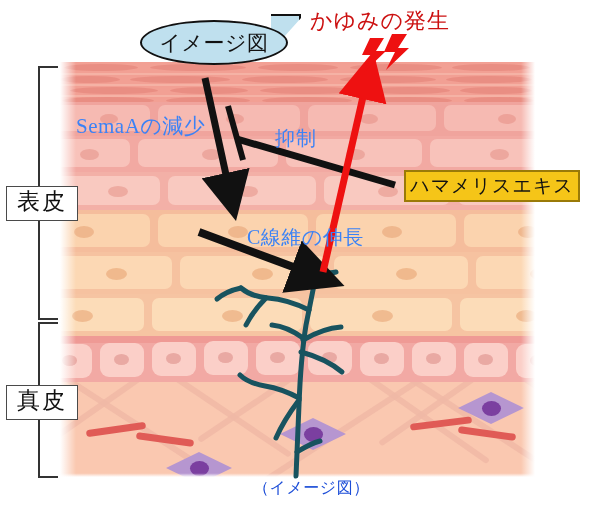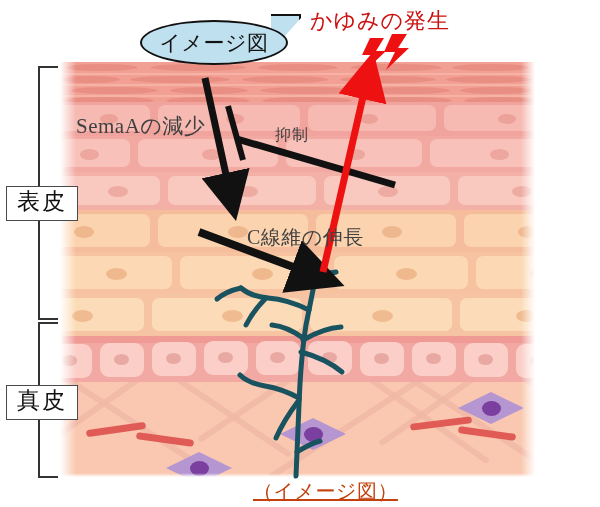--- a/index.html
+++ b/index.html
@@ -71,27 +71,27 @@
   }
   .bubble-tail{
     position:absolute;left:271px;top:14px;width:30px;height:34px;
     background:#bfe0ee;border:2.4px solid #111;
     border-left:none;border-bottom-right-radius:20px;
     clip-path:polygon(0% 0%,100% 0%,100% 12%,10% 100%,0% 60%);
     box-sizing:border-box;
   }
 
   
-  .txt{position:absolute;white-space:nowrap;color:#404040;}
+  .txt{position:absolute;white-space:nowrap;color:#3b82f6;}
   .semaA{left:76px;top:112px;font-size:21px;letter-spacing:.5px;}
-  .yokusei{left:275px;top:125px;font-size:16px;font-family:"DejaVu Sans","Liberation Sans",sans-serif;letter-spacing:1px;}
+  .yokusei{left:275px;top:125px;font-size:20px;font-family:"DejaVu Sans","Liberation Sans",sans-serif;letter-spacing:1px;}
   .cfiber-ext{left:247px;top:224px;font-size:20px;letter-spacing:.5px;}
   .itch{left:310px;top:6px;font-size:22px;color:#cc1111;letter-spacing:1px;
         font-family:"DejaVu Sans","Liberation Sans",sans-serif;font-weight:500;}
-  .caption{left:253px;top:478px;font-size:20px;color:#c2410c;letter-spacing:.5px;text-decoration:underline;}
+  .caption{left:253px;top:478px;font-size:16px;color:#1d4ed8;letter-spacing:.5px;}
 
   .sema3a{
     position:absolute;left:150px;top:191px;width:108px;height:29px;
     background:#f30c06;border:1px solid #8a0a06;
     display:flex;align-items:center;justify-content:center;
     font-size:19px;color:#111;letter-spacing:.5px;box-sizing:border-box;
     font-family:"Liberation Serif","DejaVu Serif",serif;
   }
   .hamamelis{
     position:absolute;left:404px;top:170px;width:176px;height:32px;
@@ -358,17 +358,18 @@
 
   <div class="txt semaA">SemaAの減少</div>
 
   <div class="txt yokusei">抑制</div>
 
   <div class="txt itch">かゆみの発生</div>
 
   <div class="txt cfiber-ext">C線維の伸長</div>
 
 
+  <div class="hamamelis">ハマメリスエキス</div>
 
 
   <div class="txt caption">（イメージ図）</div>
 
 </div>
 
 </body></html>

